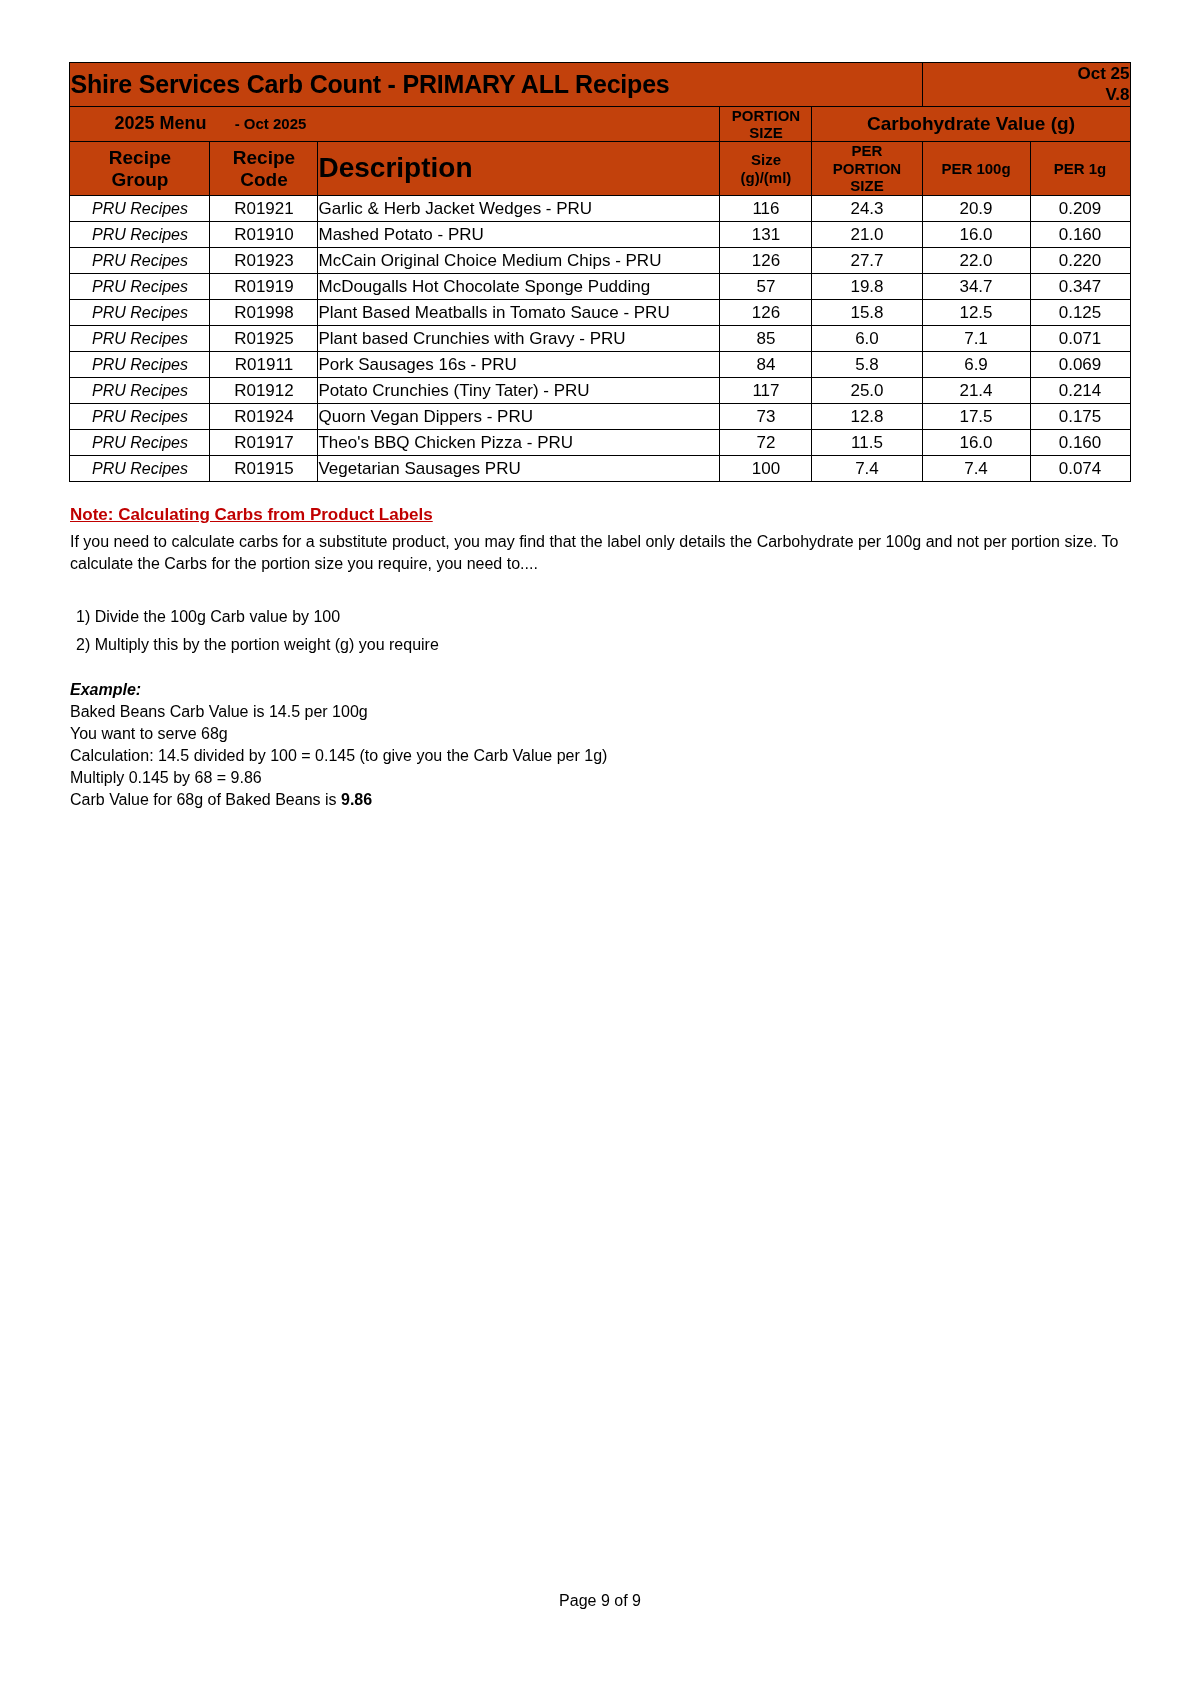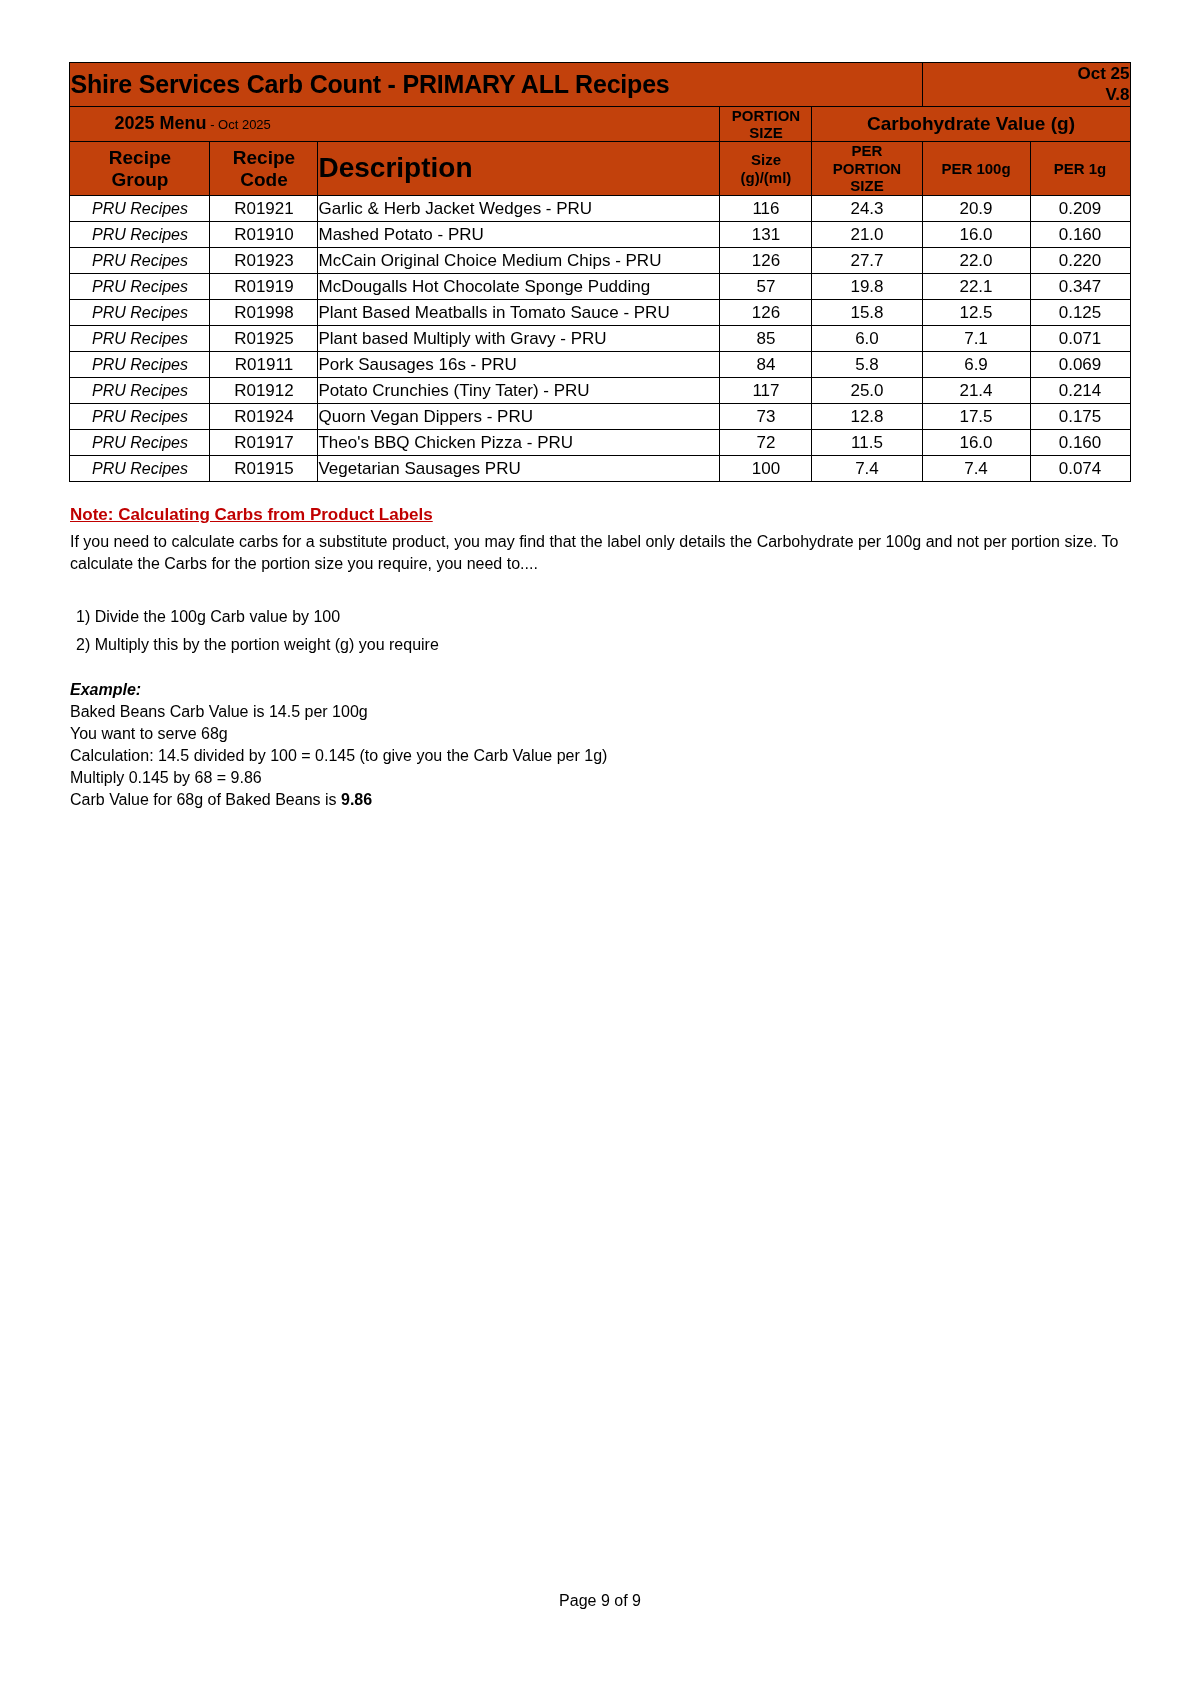--- a/index.html
+++ b/index.html
@@ -54,22 +54,23 @@
   .menu-cell {
     padding: 8px 0 8px 14px;
     white-space: nowrap;
   }
   .menu-big {
     font-size: 18px;
     font-weight: bold;
     margin-left: 44px;
   }
   .menu-small {
-    font-size: 13px;
-    font-weight: normal;
+    font-size: 15px;
+    font-weight: bold;
+    padding-left: 24px;
   }
   .portion-hdr {
     text-align: center;
     font-size: 15px;
     font-weight: bold;
     line-height: 1.15;
     padding: 4px 2px;
     white-space: pre-line;
   }
   .carbval-hdr {
@@ -236,36 +237,36 @@
           <td class="num">27.7</td>
           <td class="num">22.0</td>
           <td class="num">0.220</td>
         </tr>
         <tr>
           <td class="group">PRU Recipes</td>
           <td class="code">R01919</td>
           <td class="desc">McDougalls Hot Chocolate Sponge Pudding</td>
           <td class="num">57</td>
           <td class="num">19.8</td>
-          <td class="num">22.1</td>
+          <td class="num">34.7</td>
           <td class="num">0.347</td>
         </tr>
         <tr>
           <td class="group">PRU Recipes</td>
           <td class="code">R01998</td>
           <td class="desc">Plant Based Meatballs in Tomato Sauce - PRU</td>
           <td class="num">126</td>
           <td class="num">15.8</td>
           <td class="num">12.5</td>
           <td class="num">0.125</td>
         </tr>
         <tr>
           <td class="group">PRU Recipes</td>
           <td class="code">R01925</td>
-          <td class="desc">Plant based Multiply with Gravy - PRU</td>
+          <td class="desc">Plant based Crunchies with Gravy - PRU</td>
           <td class="num">85</td>
           <td class="num">6.0</td>
           <td class="num">7.1</td>
           <td class="num">0.071</td>
         </tr>
         <tr>
           <td class="group">PRU Recipes</td>
           <td class="code">R01911</td>
           <td class="desc">Pork Sausages 16s - PRU</td>
           <td class="num">84</td>

